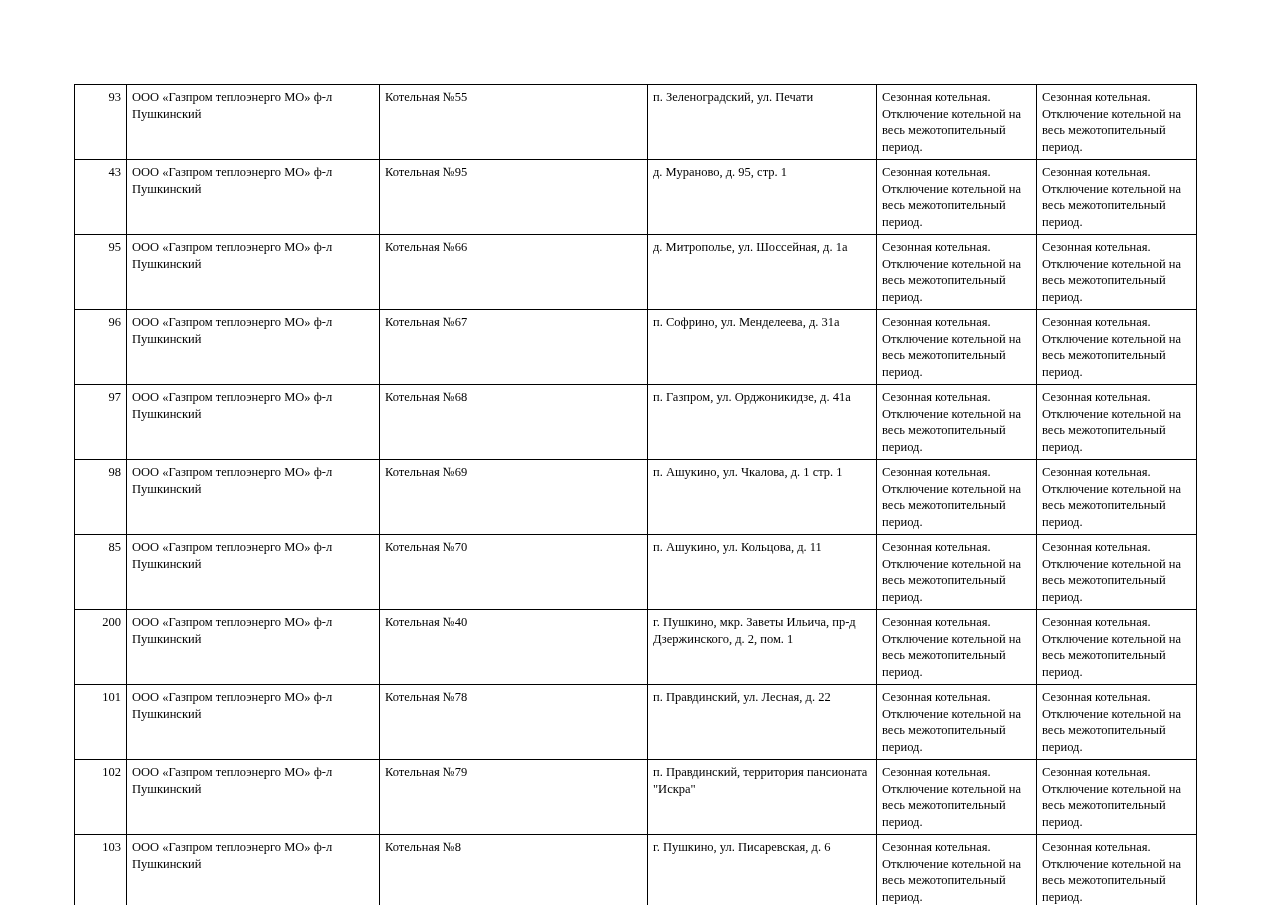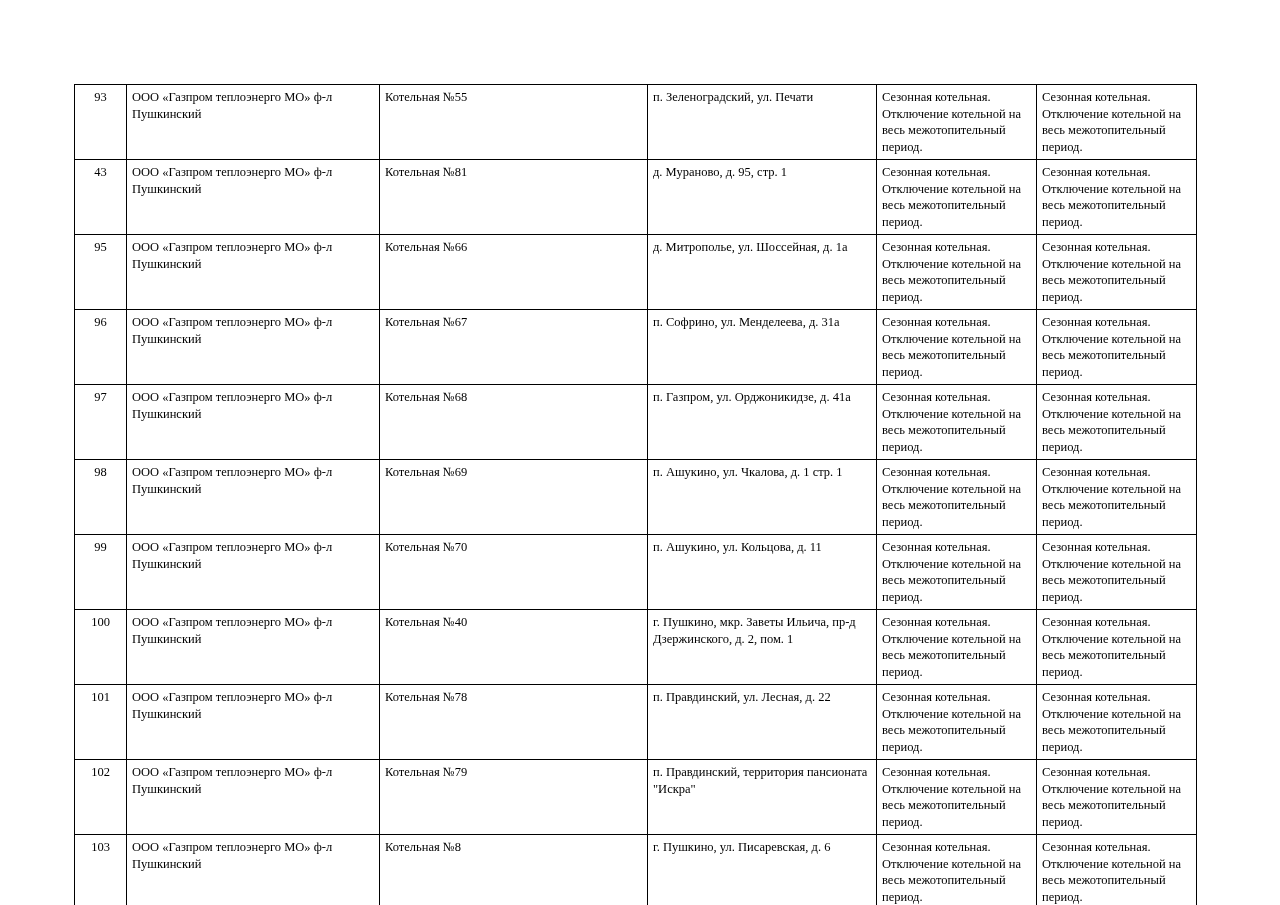--- a/index.html
+++ b/index.html
@@ -43,21 +43,21 @@
     font-family: "Liberation Serif", serif;
   }
   col.c-num    { width: 52px; }
   col.c-org    { width: 253px; }
   col.c-boiler { width: 268px; }
   col.c-addr   { width: 229px; }
   col.c-note1  { width: 160px; }
   col.c-note2  { width: 160px; }
 
   td.num {
-    text-align: center;
+    text-align: right;
     vertical-align: middle;
     padding-left: 6px;
     font-size: 12.5px;
   }
   td.org {
     vertical-align: top;
     padding-top: 6px;
     border-radius: 12px;
   }
   td.boiler {
@@ -96,21 +96,21 @@
           <td class="num">93</td>
           <td class="org">ООО «Газпром теплоэнерго МО» ф-л Пушкинский</td>
           <td class="boiler">Котельная №55</td>
           <td class="addr">п. Зеленоградский, ул. Печати</td>
           <td class="note">Сезонная котельная. Отключение котельной на весь межотопительный период.</td>
           <td class="note">Сезонная котельная. Отключение котельной на весь межотопительный период.</td>
         </tr>
         <tr>
           <td class="num">43</td>
           <td class="org">ООО «Газпром теплоэнерго МО» ф-л Пушкинский</td>
-          <td class="boiler">Котельная №81</td>
+          <td class="boiler">Котельная №95</td>
           <td class="addr">д. Мураново, д. 95, стр. 1</td>
           <td class="note">Сезонная котельная. Отключение котельной на весь межотопительный период.</td>
           <td class="note">Сезонная котельная. Отключение котельной на весь межотопительный период.</td>
         </tr>
         <tr>
           <td class="num">95</td>
           <td class="org">ООО «Газпром теплоэнерго МО» ф-л Пушкинский</td>
           <td class="boiler">Котельная №66</td>
           <td class="addr">д. Митрополье, ул. Шоссейная, д. 1а</td>
           <td class="note">Сезонная котельная. Отключение котельной на весь межотопительный период.</td>
@@ -134,29 +134,29 @@
         </tr>
         <tr>
           <td class="num">98</td>
           <td class="org">ООО «Газпром теплоэнерго МО» ф-л Пушкинский</td>
           <td class="boiler">Котельная №69</td>
           <td class="addr">п. Ашукино, ул. Чкалова, д. 1 стр. 1</td>
           <td class="note">Сезонная котельная. Отключение котельной на весь межотопительный период.</td>
           <td class="note">Сезонная котельная. Отключение котельной на весь межотопительный период.</td>
         </tr>
         <tr>
-          <td class="num">99</td>
+          <td class="num">85</td>
           <td class="org">ООО «Газпром теплоэнерго МО» ф-л Пушкинский</td>
           <td class="boiler">Котельная №70</td>
           <td class="addr">п. Ашукино, ул. Кольцова, д. 11</td>
           <td class="note">Сезонная котельная. Отключение котельной на весь межотопительный период.</td>
           <td class="note">Сезонная котельная. Отключение котельной на весь межотопительный период.</td>
         </tr>
         <tr>
-          <td class="num">100</td>
+          <td class="num">200</td>
           <td class="org">ООО «Газпром теплоэнерго МО» ф-л Пушкинский</td>
           <td class="boiler">Котельная №40</td>
           <td class="addr">г. Пушкино, мкр. Заветы Ильича, пр-д Дзержинского, д. 2, пом. 1</td>
           <td class="note">Сезонная котельная. Отключение котельной на весь межотопительный период.</td>
           <td class="note">Сезонная котельная. Отключение котельной на весь межотопительный период.</td>
         </tr>
         <tr>
           <td class="num">101</td>
           <td class="org">ООО «Газпром теплоэнерго МО» ф-л Пушкинский</td>
           <td class="boiler">Котельная №78</td>

